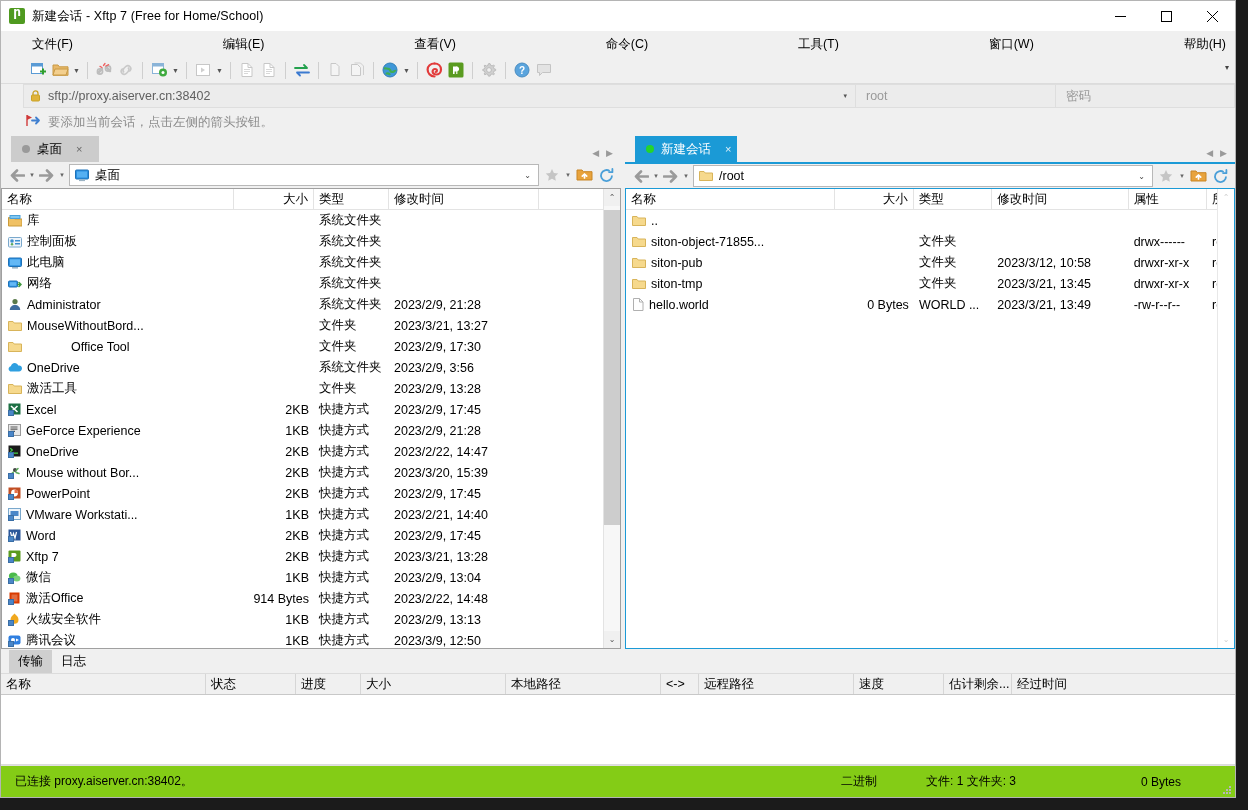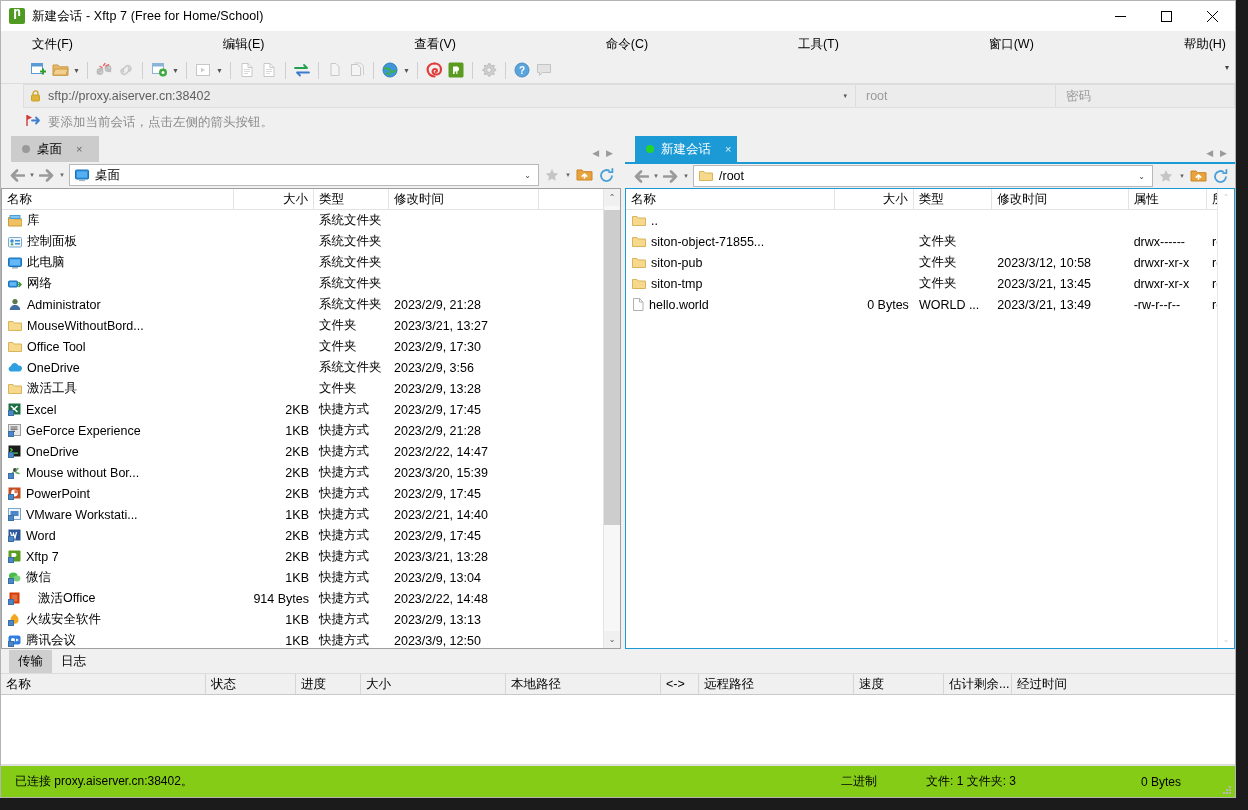--- a/index.html
+++ b/index.html
@@ -580,21 +580,21 @@
                       </svg>
                     </span>
                     <span>MouseWithoutBord...</span>
                   </div>
                   <div class="cell num" style="width: 80px;"></div>
                   <div class="cell" style="width: 75px;">文件夹</div>
                   <div class="cell" style="width: 150px;">2023/3/21, 13:27</div>
                   <div class="cell" style="width: 140px; flex: 1 1 0%;"></div>
                 </div>
                 <div class="row">
-                  <div class="cell name" style="width: 232px;">
+                  <div class="cell name" style="width: 232px; gap: 44px;">
                     <span class="fi">
                       <svg width="14" height="12" viewBox="0 0 14 12">
                         <path d="M0.5 1.5h4.5l1.2 1.5h7.3v7.5H0.5z" fill="#f6d98d" stroke="#d8b45a"></path>
                       </svg>
                     </span>
                     <span>Office Tool</span>
                   </div>
                   <div class="cell num" style="width: 80px;"></div>
                   <div class="cell" style="width: 75px;">文件夹</div>
                   <div class="cell" style="width: 150px;">2023/2/9, 17:30</div>
@@ -767,21 +767,21 @@
                       </svg>
                     </span>
                     <span>微信</span>
                   </div>
                   <div class="cell num" style="width: 80px;">1KB</div>
                   <div class="cell" style="width: 75px;">快捷方式</div>
                   <div class="cell" style="width: 150px;">2023/2/9, 13:04</div>
                   <div class="cell" style="width: 140px; flex: 1 1 0%;"></div>
                 </div>
                 <div class="row">
-                  <div class="cell name" style="width: 232px; gap: 12px;">
+                  <div class="cell name" style="width: 232px;">
                     <span class="fi">
                       <svg width="13" height="13" viewBox="0 0 13 13">
                         <rect x="1.5" y="0.5" width="10" height="11" fill="#d83b01"></rect>
                         <path d="M3.5 2.5h6v7h-6z" fill="#fff" opacity=".25"></path>
                         <rect x="0.5" y="7.5" width="5" height="5" fill="#4a86c8" stroke="#3a6ea5"></rect>
                       </svg>
                     </span>
                     <span>激活Office</span>
                   </div>
                   <div class="cell num" style="width: 80px;">914 Bytes</div>

